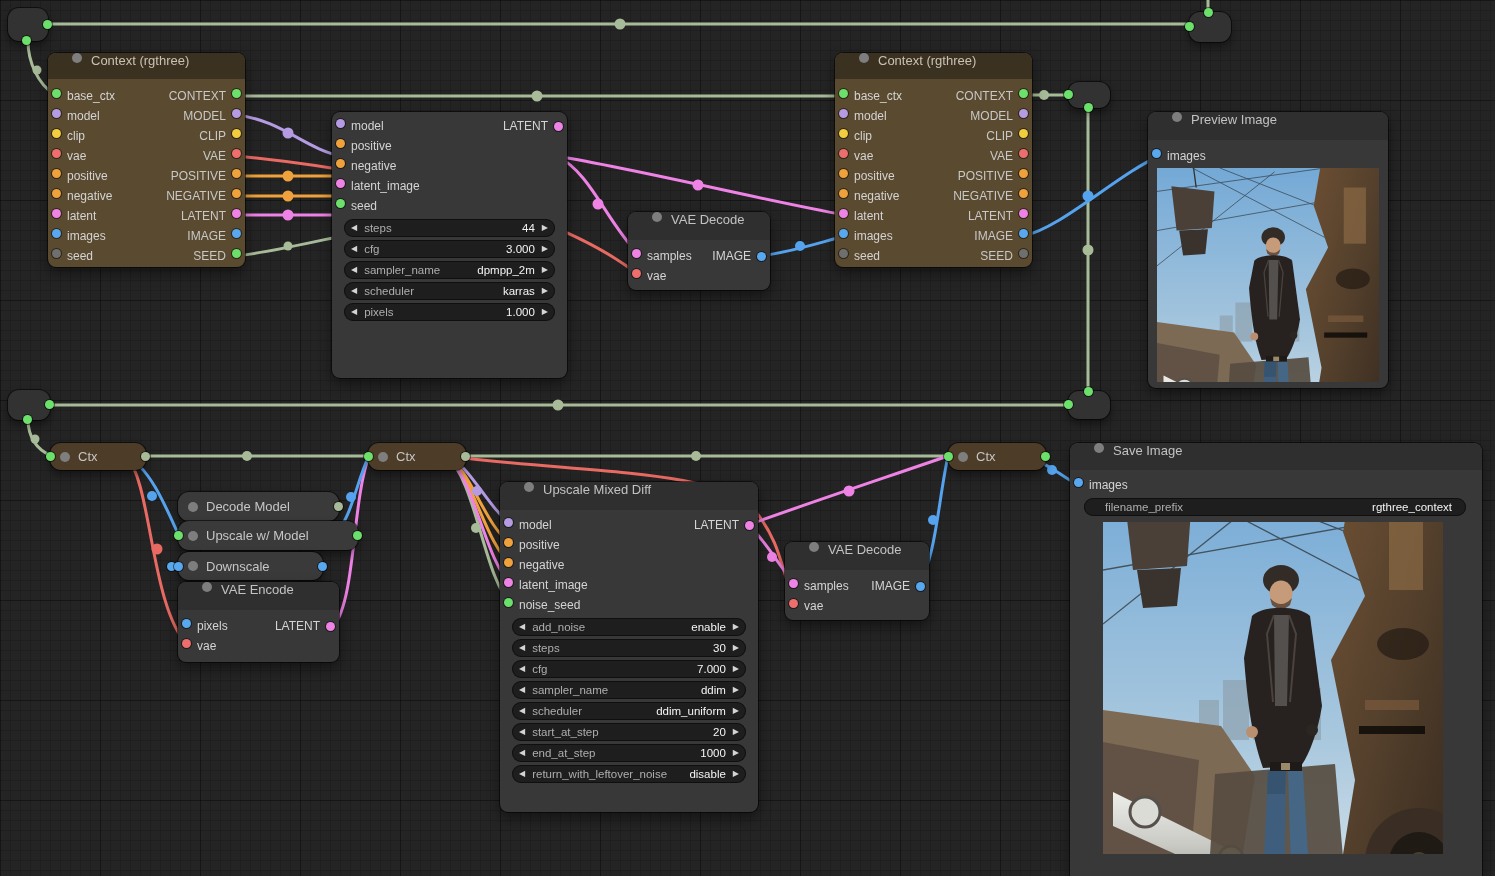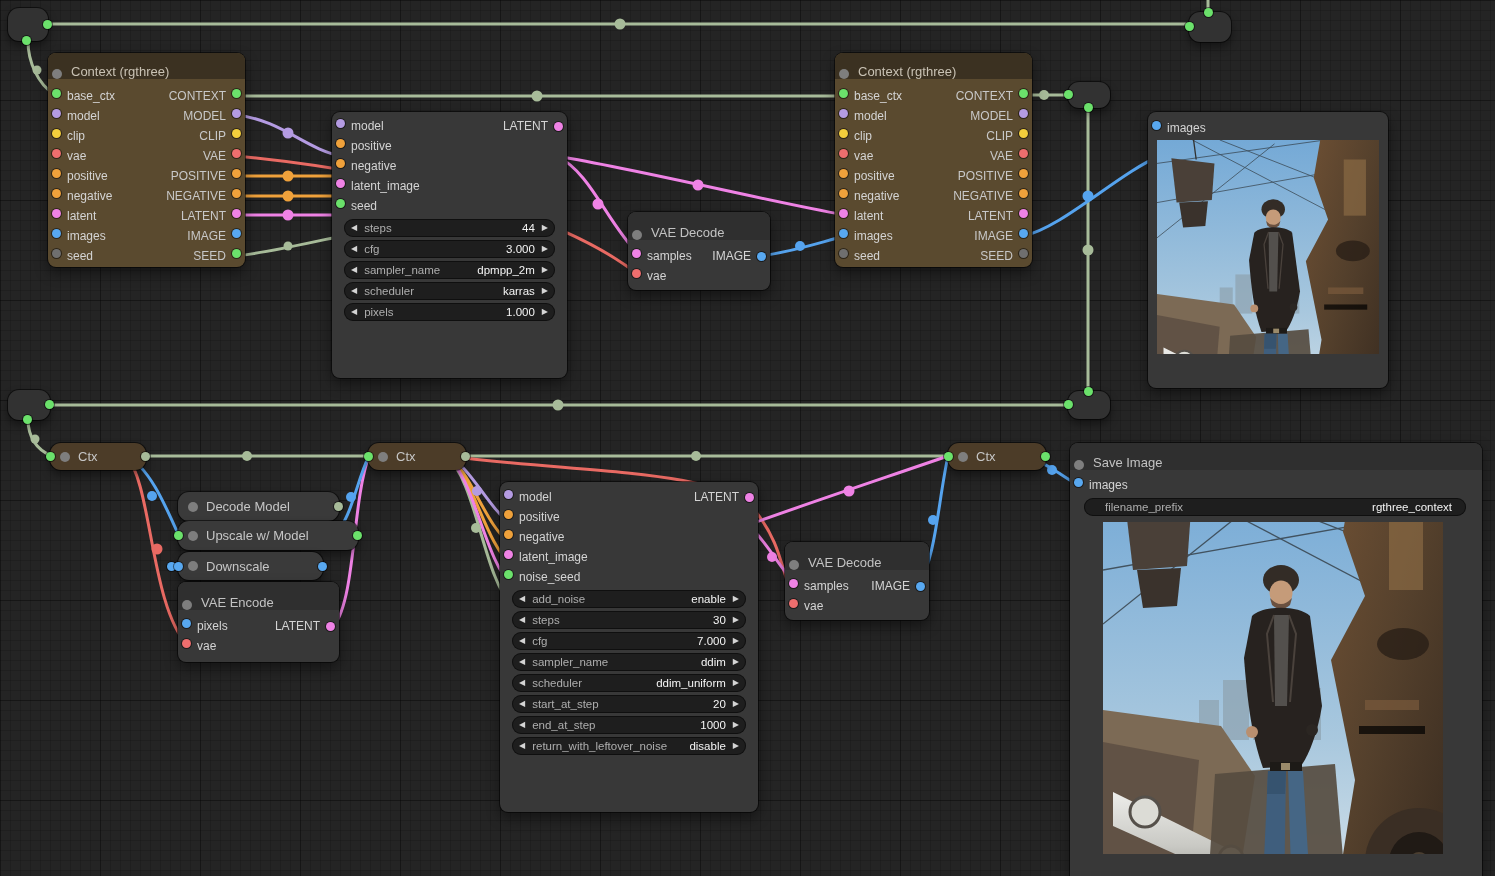--- a/index.html
+++ b/index.html
@@ -18,21 +18,21 @@
   svg.links{position:absolute;left:0;top:0;z-index:1;pointer-events:none;}
   svg.links path{fill:none;stroke-width:3;stroke-linecap:round;}
   .lk-sage{stroke:#A7BB99}.lk-purple{stroke:#B49BE2}.lk-red{stroke:#E96A63}
   .lk-orange{stroke:#EFA13B}.lk-pink{stroke:#EF82E5}.lk-blue{stroke:#55A3EE}
   .dt-sage{fill:#A7BB99}.dt-purple{fill:#B49BE2}.dt-red{fill:#E96A63}
   .dt-orange{fill:#EFA13B}.dt-pink{fill:#EF82E5}.dt-blue{fill:#55A3EE}
 
   .node{position:absolute;z-index:2;background:#383838;border-radius:8px;
     box-shadow:0 0 0 1px rgba(0,0,0,.55), 0 6px 14px rgba(0,0,0,.45);
     color:#cfcfcf;font-size:12px;}
-  .node-header{height:26px;display:flex;align-items:flex-end;gap:9px;padding:0 4px;
+  .node-header{height:26px;display:flex;align-items:flex-start;gap:9px;padding:0 24px;
     background:#2f2f2f;border-radius:8px 8px 0 0;color:#c2c2c2;font-size:13px;
     white-space:nowrap;overflow:hidden;}
   .node.brown{background:#5A4A2F;}
   .node.brown .node-header{background:#3B3121;color:#c9c2b4;}
   .collapse-dot{width:10px;height:10px;border-radius:50%;background:#7E7E7E;flex:0 0 auto;}
   .node-body{position:relative;}
   .row{display:flex;justify-content:space-between;align-items:center;height:20px;padding:0 4px;}
   .in,.out{display:flex;align-items:flex-start;gap:6px;white-space:nowrap;}
   .dot{width:9px;height:9px;border-radius:50%;box-shadow:0 0 0 1px rgba(0,0,0,.5);flex:0 0 auto;}
   .c-green{background:#6BE16B}.c-purple{background:#B49BE2}.c-yellow{background:#F3CE3C}
@@ -515,20 +515,24 @@
           </span>
           <span class="out">
             <span class="slot-label">SEED</span>
             <span class="dot c-gray"></span>
           </span>
         </div>
     </div>
   </div>
 
   <div class="node" style="left:1148px;top:112px;width:240px;height:276px">
+    <div class="node-header" style="height:28px">
+      <span class="collapse-dot"></span>
+      <span class="node-title">Preview Image</span>
+    </div>
     <div class="node-body" style="padding-top:6px">
       <div class="row">
           <span class="in">
             <span class="dot c-blue"></span>
             <span class="slot-label">images</span>
           </span>
         </div>
       <div class="img-frame" style="margin:2px auto 0;width:222px;height:214px">
         <svg width="222" height="214" viewBox="0 0 340 328" preserveAspectRatio="xMidYMid slice">
             <use href="#scene"></use>
@@ -594,20 +598,24 @@
       <div class="row">
           <span class="in">
             <span class="dot c-red"></span>
             <span class="slot-label">vae</span>
           </span>
         </div>
     </div>
   </div>
 
   <div class="node" style="left:500px;top:482px;width:258px;height:330px">
+    <div class="node-header" style="height:28px">
+      <span class="collapse-dot"></span>
+      <span class="node-title">Upscale Mixed Diff</span>
+    </div>
     <div class="node-body" style="padding-top:5px">
       <div class="abs-out" style="top:5px">
           <span class="slot-label">LATENT</span>
           <span class="dot c-pink"></span>
         </div>
       <div class="row">
           <span class="in">
             <span class="dot c-purple"></span>
             <span class="slot-label">model</span>
           </span>

